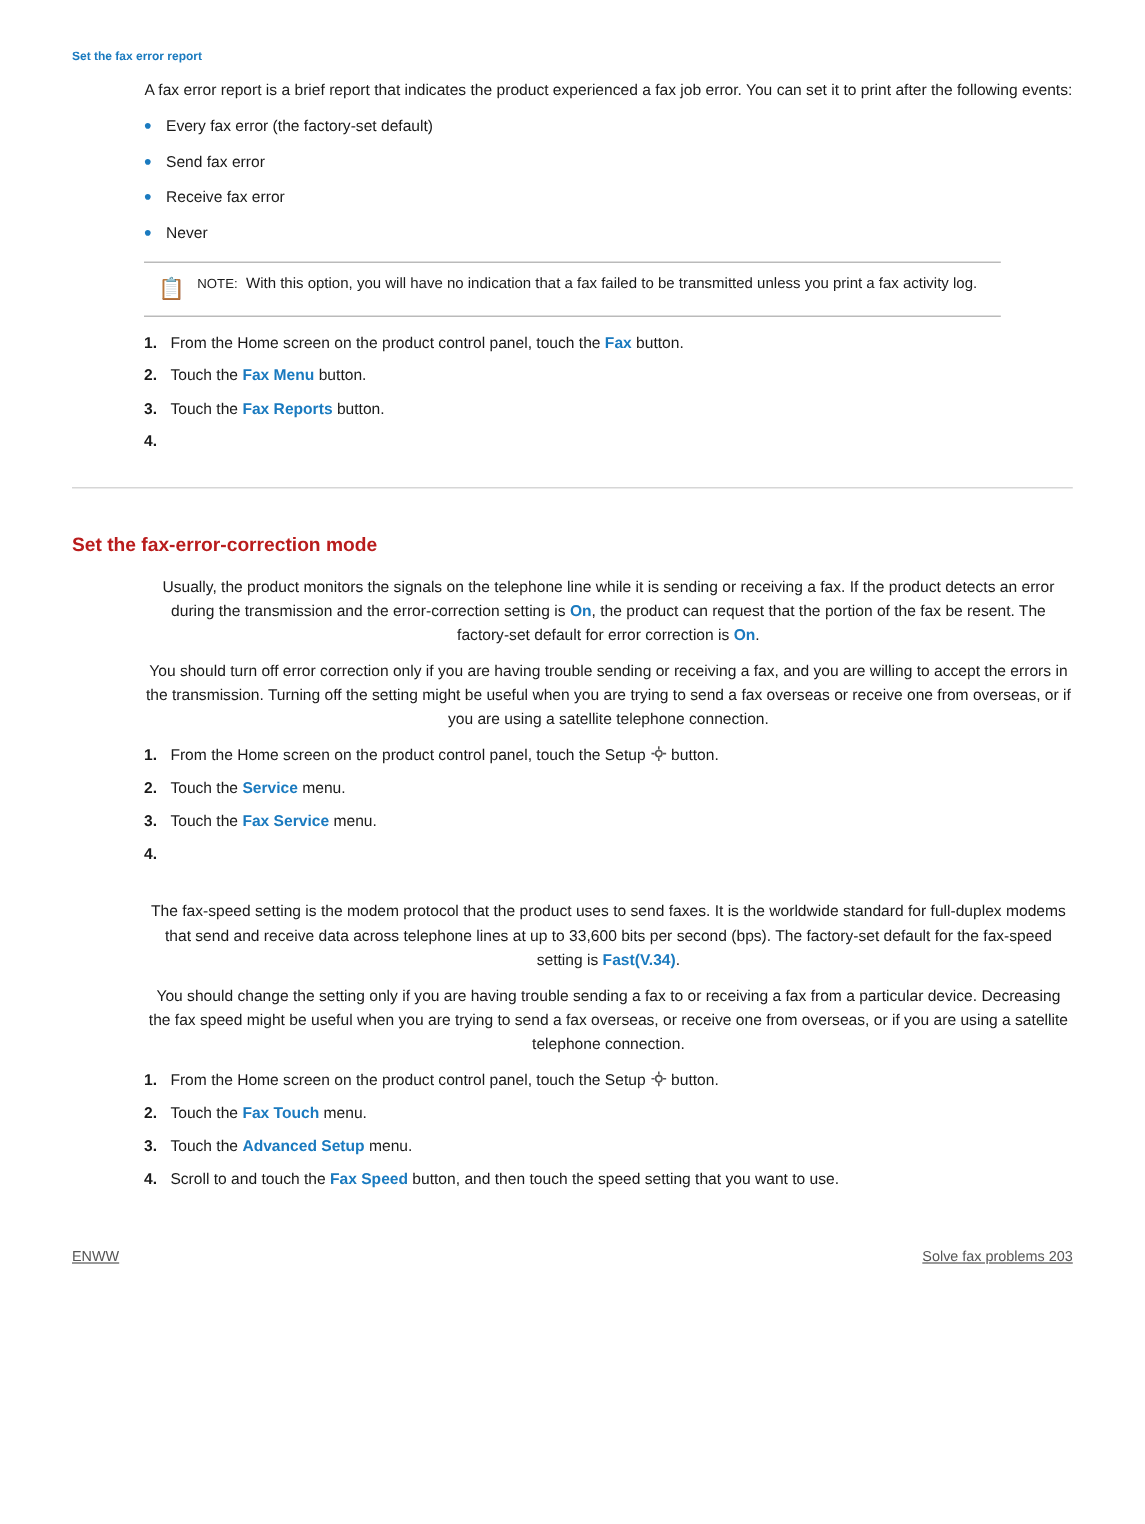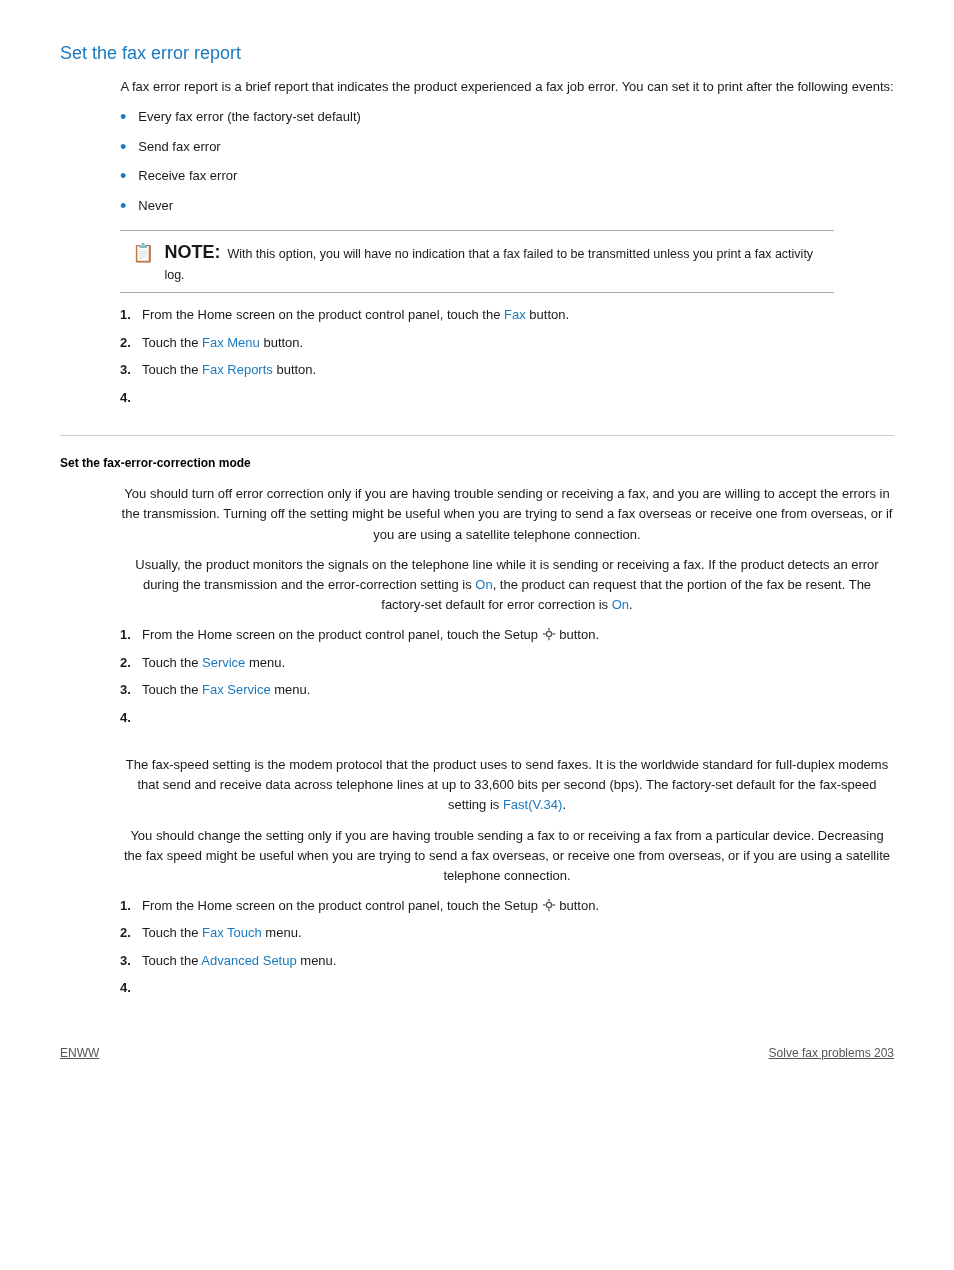--- a/index.html
+++ b/index.html
@@ -11,31 +11,31 @@
       width: 954px;
       min-height: 1270px;
       padding: 40px 60px 40px 60px;
       line-height: 1.5;
     }
     .section {
       margin-bottom: 28px;
     }
     .section-title {
       color: #1a7abf;
-      font-size: 18px;
-      font-weight: normal;
+      font-size: 10px;
+      font-weight: bold;
       margin-bottom: 10px;
     }
     .section-title-large {
-      color: #000000;
-      font-size: 12px;
+      color: #b91c1c;
+      font-size: 16px;
       font-weight: bold;
       margin-bottom: 12px;
       border-top: 1px solid #ccc;
-      padding-top: 18px;
+      padding-top: 36px;
       margin-top: 20px;
     }
     .indent {
       padding-left: 60px;
     }
     .body-text {
       margin-bottom: 10px;
       color: #1a1a1a;
       font-size: 13px;
       line-height: 1.55;
@@ -71,41 +71,42 @@
       font-size: 18px;
       color: #555;
       flex-shrink: 0;
       margin-top: 1px;
     }
     .note-text {
       font-size: 12.5px;
       color: #1a1a1a;
     }
     .note-label {
-      font-weight: bold;
-      font-size: 18px;
+      font-weight: normal;
+      font-size: 11px;
     }
     .numbered-list {
       list-style: none;
       margin: 10px 0;
     }
     .numbered-list li {
       display: flex;
       align-items: flex-start;
       margin-bottom: 8px;
       padding-left: 60px;
     }
     .num {
       font-weight: bold;
       color: #1a1a1a;
       min-width: 22px;
       flex-shrink: 0;
     }
     .link {
       color: #1a7abf;
+      font-weight: bold;
     }
     .footer {
       margin-top: 40px;
       display: flex;
       justify-content: space-between;
       align-items: center;
       padding-top: 6px;
       font-size: 12px;
       color: #555;
       text-decoration: underline;
@@ -179,22 +180,22 @@
     </li>
     <li>
       <span class="num">4.</span>
     </li>
   </ol>
 </div>
 
 <div class="section">
   <div class="section-title-large">Set the fax-error-correction mode</div>
   <div class="indent">
+    <p class="body-text">Usually, the product monitors the signals on the telephone line while it is sending or receiving a fax. If the product detects an error during the transmission and the error-correction setting is <span class="link">On</span>, the product can request that the portion of the fax be resent. The factory-set default for error correction is <span class="link">On</span>.</p>
     <p class="body-text">You should turn off error correction only if you are having trouble sending or receiving a fax, and you are willing to accept the errors in the transmission. Turning off the setting might be useful when you are trying to send a fax overseas or receive one from overseas, or if you are using a satellite telephone connection.</p>
-    <p class="body-text">Usually, the product monitors the signals on the telephone line while it is sending or receiving a fax. If the product detects an error during the transmission and the error-correction setting is <span class="link">On</span>, the product can request that the portion of the fax be resent. The factory-set default for error correction is <span class="link">On</span>.</p>
   </div>
 
   <ol class="numbered-list">
     <li>
       <span class="num">1.</span>
       <span>
         <span>From the Home screen on the product control panel, touch the Setup </span><span class="setup-icon"><svg viewBox="0 0 16 16" fill="none" xmlns="http://www.w3.org/2000/svg">
               <circle cx="8" cy="8" r="3" stroke="#555" stroke-width="1.5"></circle>
               <line x1="8" y1="1" x2="8" y2="4" stroke="#555" stroke-width="1.5"></line>
               <line x1="8" y1="12" x2="8" y2="15" stroke="#555" stroke-width="1.5"></line>
@@ -247,20 +248,23 @@
       </span>
     </li>
     <li>
       <span class="num">3.</span>
       <span>
         <span>Touch the </span><span class="link">Advanced Setup</span><span> menu.</span>
       </span>
     </li>
     <li>
       <span class="num">4.</span>
+      <span>
+        <span>Scroll to and touch the </span><span class="link">Fax Speed</span><span> button, and then touch the speed setting that you want to use.</span>
+      </span>
     </li>
   </ol>
 </div>
 
 <div class="footer">
   <span>ENWW</span>
   <span>Solve fax problems   203</span>
 </div>
 
 </body></html>

